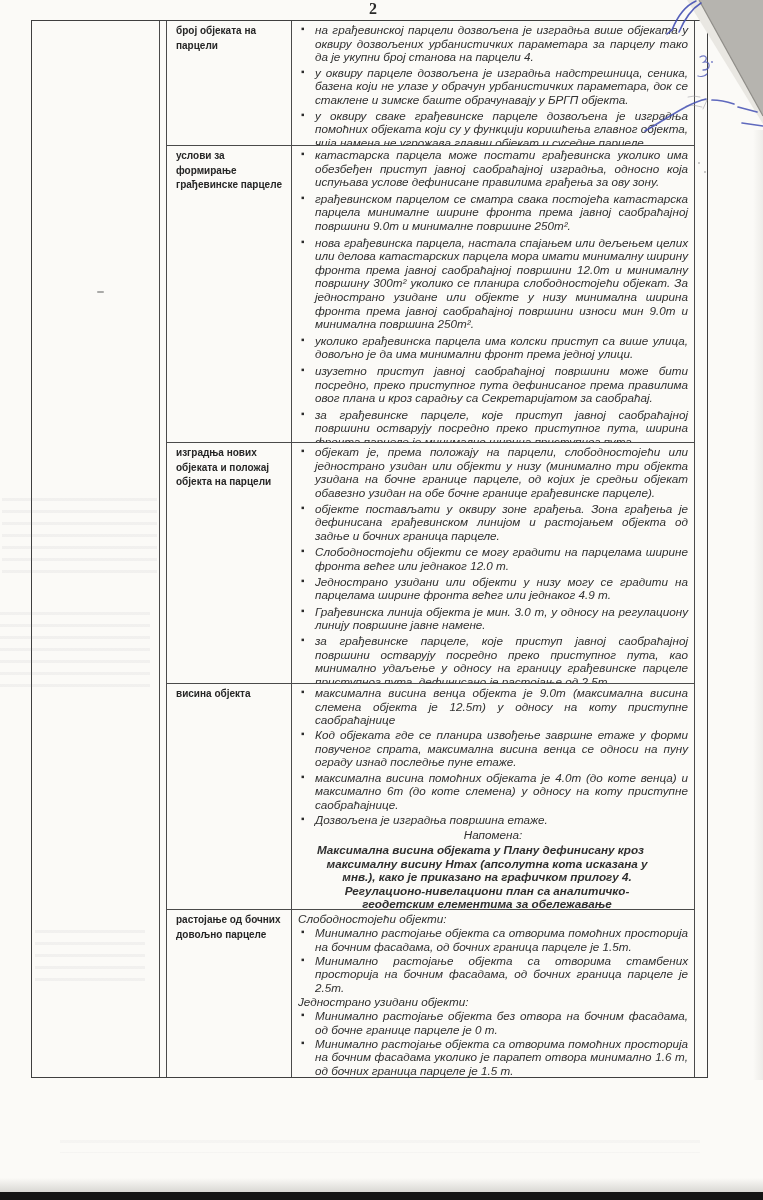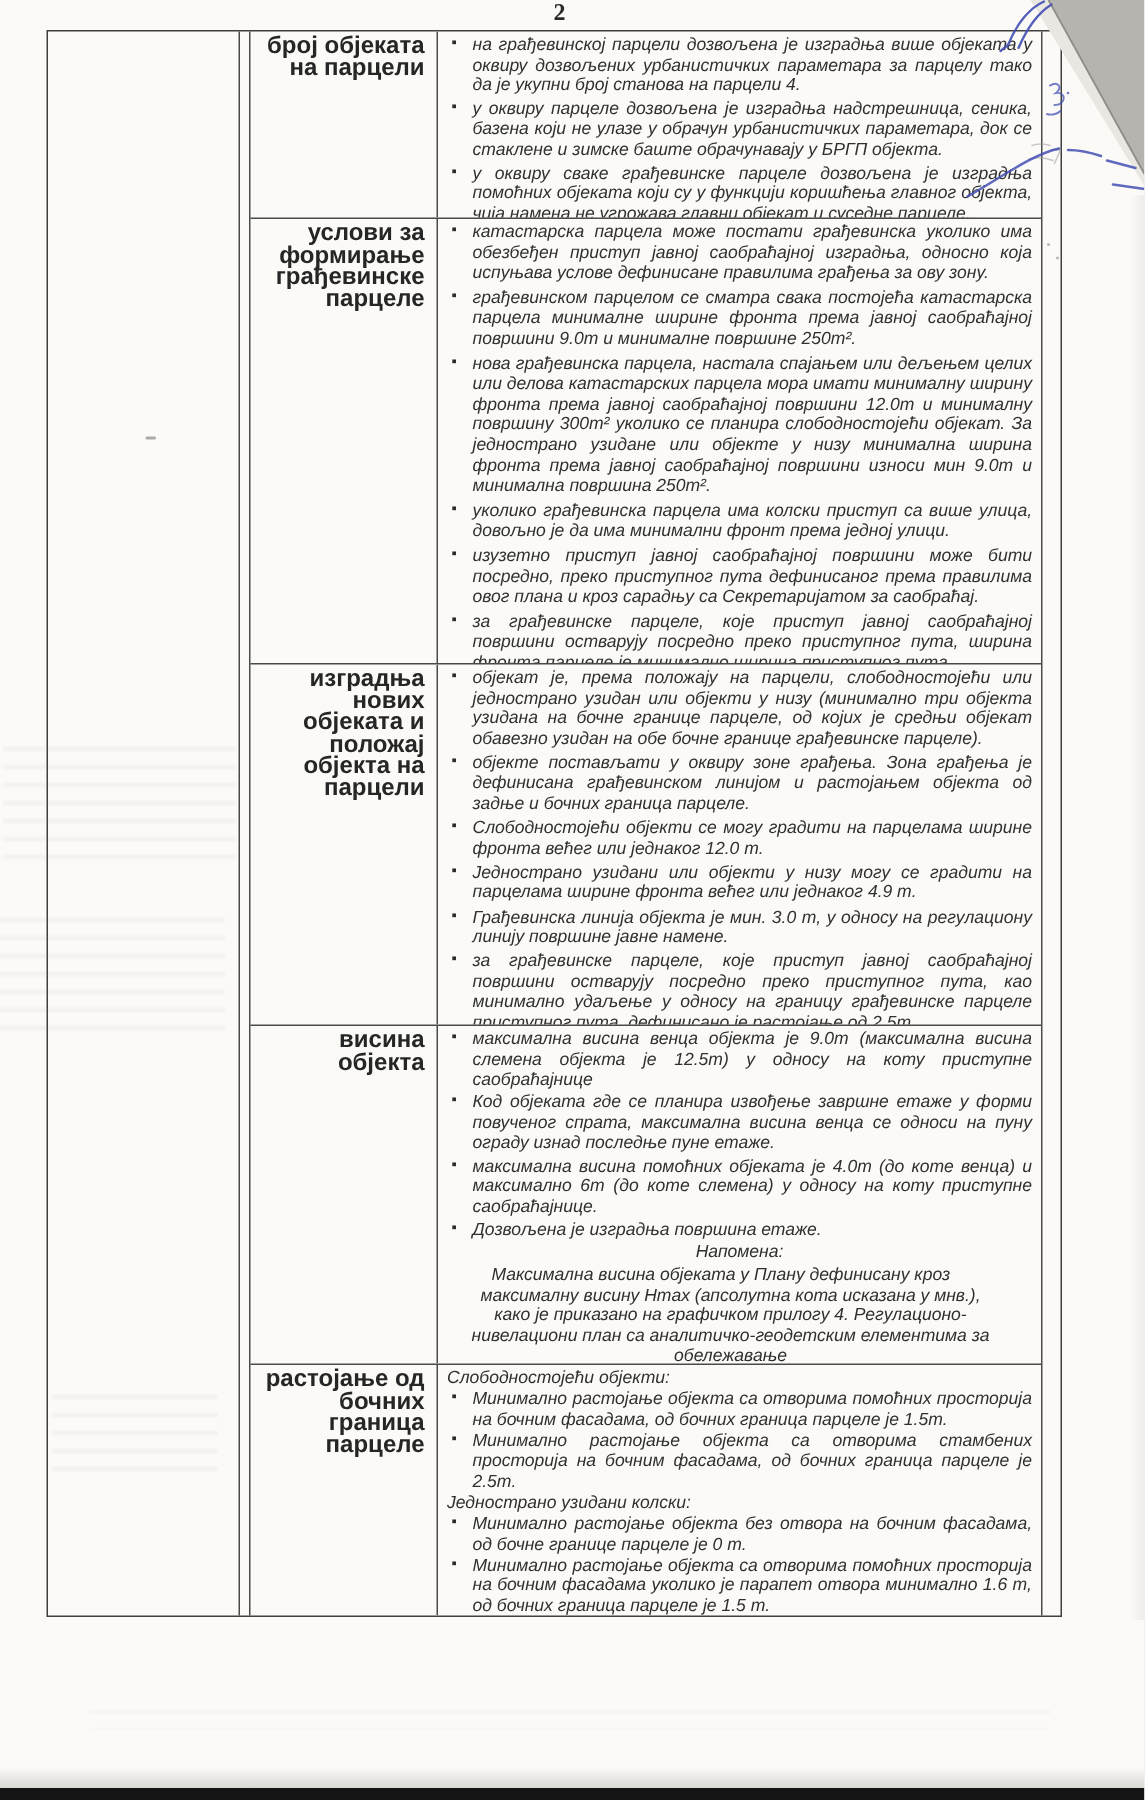--- a/index.html
+++ b/index.html
@@ -11,29 +11,29 @@
   .rules-table{position:absolute;left:31px;top:20px;width:677px;height:1058px;display:flex;
         border:1.7px solid #3f3f3f;box-sizing:border-box;}
   .col-empty{width:128px;border-right:1.3px solid #4a4a4a;box-sizing:border-box;}
   .col-gap{width:7px;border-right:1.3px solid #4a4a4a;box-sizing:border-box;}
   .main{flex:1;display:flex;flex-direction:column;min-width:0;}
   .trow{display:flex;border-bottom:1.3px solid #4a4a4a;box-sizing:border-box;overflow:hidden;}
   .trow.r1{height:125px}.trow.r2{height:297px}.trow.r3{height:241px}.trow.r4{height:226px}
   .trow.r5{flex:1;border-bottom:none;}
   .col-rightgap{width:13px;border-left:1.3px solid #4a4a4a;box-sizing:border-box;}
   .cell-label{width:125px;box-sizing:border-box;border-right:1.3px solid #4a4a4a;
-        padding:3px 8px 0 9px;font-weight:bold;font-size:16px;line-height:14.5px;color:#262626;text-align:right;}
+        padding:3px 8px 0 9px;font-weight:bold;font-size:10px;line-height:14.5px;color:#262626;}
   .cell-content{flex:1;box-sizing:border-box;padding:2px 6px 0 6px;font-size:11.7px;
         line-height:13.6px;color:#303030;min-width:0;}
   .item{text-align:justify;font-style:italic;}
   .item.bullet{padding-left:17px;position:relative;}
   .item.bullet::before{content:"▪";position:absolute;left:3px;top:-1px;font-size:10px;color:#2c2c2c;}
   .item.head{text-align:left;}
   .item.note-title,.item.note{font-style:italic;text-align:center;color:#2f2f2f;}
-  .item.note{max-width:352px;padding-left:13px;text-indent:-13px;}
+  .item.note{max-width:352px;padding-left:13px;text-indent:-13px;font-weight:bold;}
   .item.cont{text-align:justify;text-align-last:justify;}
   .r1 .item{margin-bottom:2px}.r2 .item{margin-bottom:3px}.r3 .item{margin-bottom:2.5px}
   .r4 .item{margin-bottom:1.5px}.r5 .item{margin-bottom:0.5px}
   
   .overlay{position:absolute;left:0;top:0;width:763px;height:1200px;pointer-events:none;}
   .bottom-shadow{position:absolute;left:0;top:1178px;width:763px;height:15px;
         background:linear-gradient(180deg,rgba(120,118,112,0),rgba(120,118,112,0.28));}
   .bottom-bar{position:absolute;left:0;top:1192px;width:763px;height:8px;background:#141414;}
   .edge-streak{position:absolute;left:753px;top:130px;width:10px;height:950px;
         background:linear-gradient(90deg,rgba(140,138,130,0),rgba(140,138,130,0.12));}
@@ -97,26 +97,26 @@
             <div class="item bullet">максимална висина венца објекта је 9.0m (максимална висина слемена објекта је 12.5m) у односу на коту приступне саобраћајнице</div>
             <div class="item bullet">Код објеката где се планира извођење завршне етаже у форми повученог спрата, максимална висина венца се односи на пуну ограду изнад последње пуне етаже.</div>
             <div class="item bullet">максимална висина помоћних објеката је 4.0m (до коте венца) и максимално 6m (до коте слемена) у односу на коту приступне саобраћајнице.</div>
             <div class="item bullet">Дозвољена је изградња површина етаже.</div>
             <div class="item note-title">Напомена:</div>
             <div class="item note">Максимална висина објеката у Плану дефинисану кроз максималну висину Hmax  (апсолутна кота исказана у мнв.), како је приказано на графичком прилогу 4. Регулационо-нивелациони план са аналитичко-геодетским елементима за обележавање</div>
           </div>
       </div>
 
       <div class="trow r5">
-        <div class="cell-label">растојање од бочних граница парцеле</div>
+        <div class="cell-label">растојање од бочних довољно парцеле</div>
         <div class="cell-content">
             <div class="item head">Слободностојећи објекти:</div>
             <div class="item bullet">Минимално растојање објекта са отворима помоћних просторија на бочним фасадама, од бочних граница парцеле је 1.5m.</div>
             <div class="item bullet">Минимално растојање објекта са отворима стамбених просторија на бочним фасадама, од бочних граница парцеле је 2.5m.</div>
-            <div class="item head">Једнострано узидани колски:</div>
+            <div class="item head">Једнострано узидани објекти:</div>
             <div class="item bullet">Минимално растојање објекта без отвора на бочним фасадама, од бочне границе парцеле је 0 m.</div>
             <div class="item bullet">Минимално растојање објекта са отворима помоћних просторија на бочним фасадама уколико је парапет отвора минимално 1.6 m, од бочних граница парцеле је 1.5 m.</div>
             <div class="item cont">Минимално растојање објекта са отворима стамбених просторија на</div>
           </div>
       </div>
 
     </div>
     <div class="col-rightgap"></div>
   </div>
 

